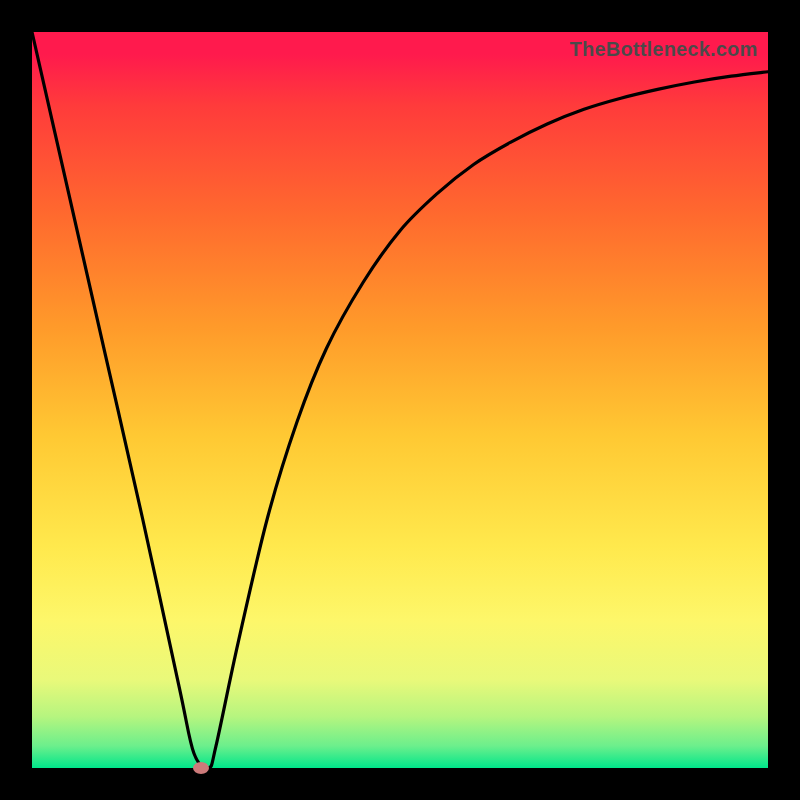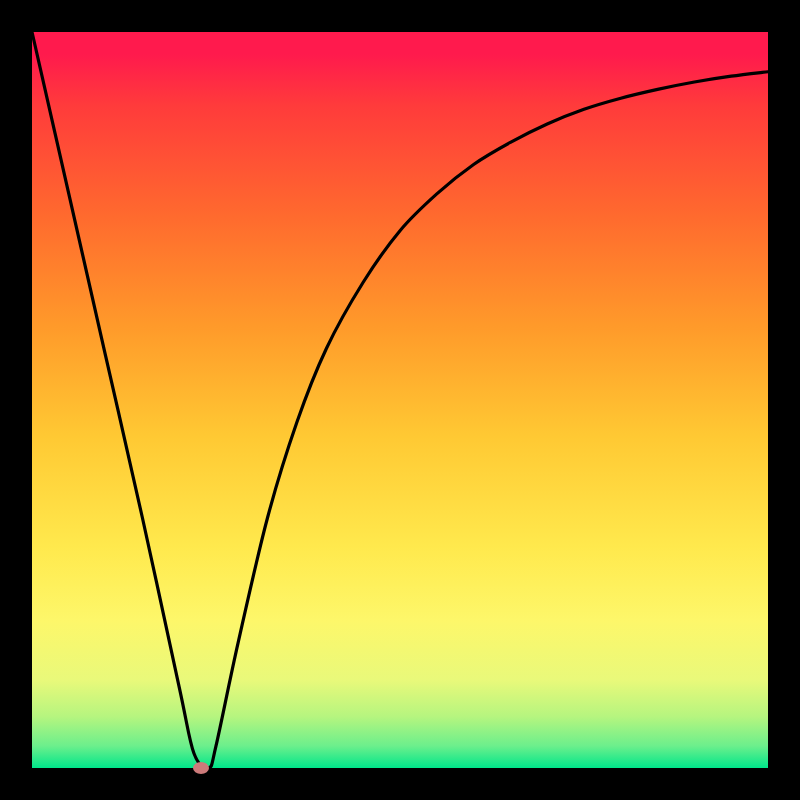--- a/index.html
+++ b/index.html
@@ -62,20 +62,21 @@
     border-radius: 50% / 50%;
     transform: translate(-50%, -50%);
   }
 </style>
 </head>
 <body>
 
 <div class="chart-container">
   <div class="plot-frame">
 
+    <div class="attribution">TheBottleneck.com</div>
 
     <svg class="curve-svg" viewBox="0 0 736 736" preserveAspectRatio="none">
       <path fill="none" stroke="#000000" stroke-width="3.2" stroke-linejoin="round" stroke-linecap="round" d="M 0.00 0.00 C 6.13 26.99, 24.53 107.95, 36.80 161.92 C 49.07 215.89, 61.33 269.87, 73.60 323.84 C 85.87 377.81, 98.13 430.56, 110.40 485.76 C 122.67 540.96, 138.61 615.79, 147.20 655.04 C 155.79 694.29, 157.01 707.79, 161.92 721.28 C 166.83 734.77, 172.96 737.23, 176.64 736.00 C 180.32 734.77, 179.09 734.77, 184.00 713.92 C 188.91 693.07, 197.49 648.91, 206.08 610.88 C 214.67 572.85, 225.71 522.56, 235.52 485.76 C 245.33 448.96, 255.15 418.29, 264.96 390.08 C 274.77 361.87, 283.36 339.79, 294.40 316.48 C 305.44 293.17, 318.93 269.87, 331.20 250.24 C 343.47 230.61, 355.73 213.44, 368.00 198.72 C 380.27 184.00, 392.53 172.96, 404.80 161.92 C 417.07 150.88, 429.33 141.07, 441.60 132.48 C 453.87 123.89, 466.13 117.15, 478.40 110.40 C 490.67 103.65, 502.93 97.52, 515.20 92.00 C 527.47 86.48, 539.73 81.57, 552.00 77.28 C 564.27 72.99, 576.53 69.55, 588.80 66.24 C 601.07 62.93, 613.33 60.11, 625.60 57.41 C 637.87 54.71, 650.13 52.26, 662.40 50.05 C 674.67 47.84, 686.93 45.88, 699.20 44.16 C 711.47 42.44, 729.87 40.48, 736.00 39.74"></path>
     </svg>
 
     <div class="marker" style="left: 169.28px; top: 736px; background: rgb(204, 122, 122);"></div>
 
   </div>
 </div>
 

